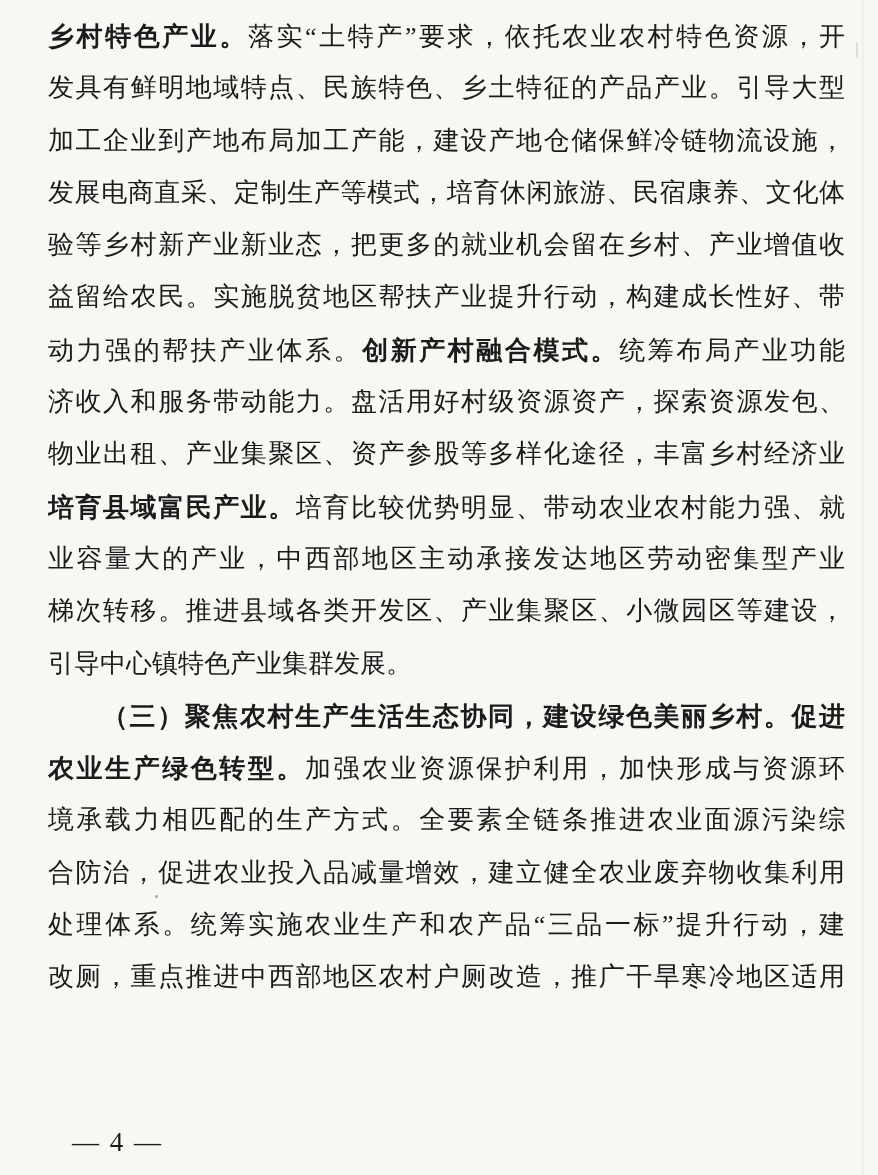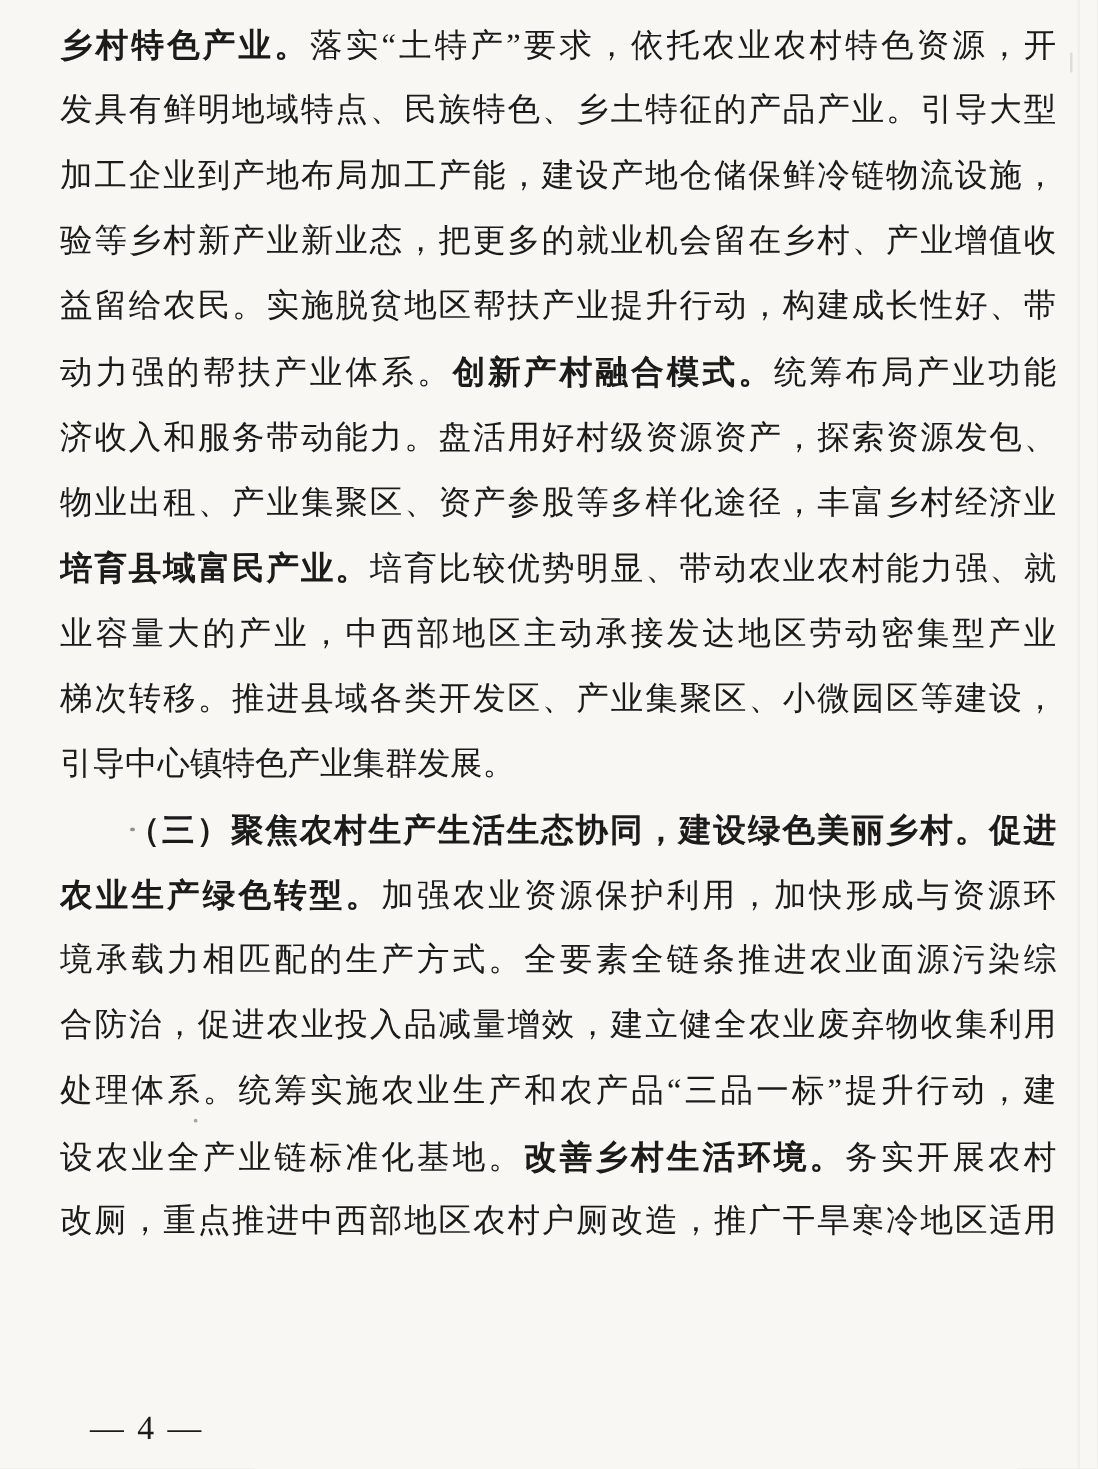--- a/index.html
+++ b/index.html
@@ -76,35 +76,35 @@
 </style>
 </head>
 <body>
 
 <div class="page">
   <div class="edge-line"></div>
   <div class="doc-body">
       <div class="line"><span class="seg-b">乡村特色产业。</span><span class="seg-r">落实“土特产”要求，依托农业农村特色资源，开</span></div>
       <div class="line"><span class="seg-r">发具有鲜明地域特点、民族特色、乡土特征的产品产业。引导大型</span></div>
       <div class="line"><span class="seg-r">加工企业到产地布局加工产能，建设产地仓储保鲜冷链物流设施，</span></div>
+      <div class="line"><span class="seg-r">发展电商直采、定制生产等模式，培育休闲旅游、民宿康养、文化体</span></div>
       <div class="line"><span class="seg-r">验等乡村新产业新业态，把更多的就业机会留在乡村、产业增值收</span></div>
       <div class="line"><span class="seg-r">益留给农民。实施脱贫地区帮扶产业提升行动，构建成长性好、带</span></div>
       <div class="line"><span class="seg-r">动力强的帮扶产业体系。</span><span class="seg-b">创新产村融合模式。</span><span class="seg-r">统筹布局产业功能</span></div>
       <div class="line"><span class="seg-r">济收入和服务带动能力。盘活用好村级资源资产，探索资源发包、</span></div>
       <div class="line"><span class="seg-r">物业出租、产业集聚区、资产参股等多样化途径，丰富乡村经济业态。</span></div>
       <div class="line"><span class="seg-b">培育县域富民产业。</span><span class="seg-r">培育比较优势明显、带动农业农村能力强、就</span></div>
       <div class="line"><span class="seg-r">业容量大的产业，中西部地区主动承接发达地区劳动密集型产业</span></div>
       <div class="line"><span class="seg-r">梯次转移。推进县域各类开发区、产业集聚区、小微园区等建设，</span></div>
       <div class="line short"><span class="seg-r">引导中心镇特色产业集群发展。</span></div>
       <div class="line indent"><span class="seg-b">（三）聚焦农村生产生活生态协同，建设绿色美丽乡村。促进</span></div>
       <div class="line"><span class="seg-b">农业生产绿色转型。</span><span class="seg-r">加强农业资源保护利用，加快形成与资源环</span></div>
       <div class="line"><span class="seg-r">境承载力相匹配的生产方式。全要素全链条推进农业面源污染综</span></div>
       <div class="line"><span class="seg-r">合防治，促进农业投入品减量增效，建立健全农业废弃物收集利用</span></div>
       <div class="line"><span class="seg-r">处理体系。统筹实施农业生产和农产品“三品一标”提升行动，建</span></div>
-      <div class="line"><span class="seg-r">设农业全产业链标准化基地。</span><span class="seg-b">改善乡村生活环境。</span><span class="seg-r">务实开展农村</span></div>
       <div class="line"><span class="seg-r">改厕，重点推进中西部地区农村户厕改造，推广干旱寒冷地区适用</span></div>
     </div>
   <div class="speck speck-1"></div>
   <div class="speck speck-2"></div>
   <div class="speck speck-3"></div>
   <div class="footer">
     <span>— 4 —</span>
   </div>
 </div>
 

